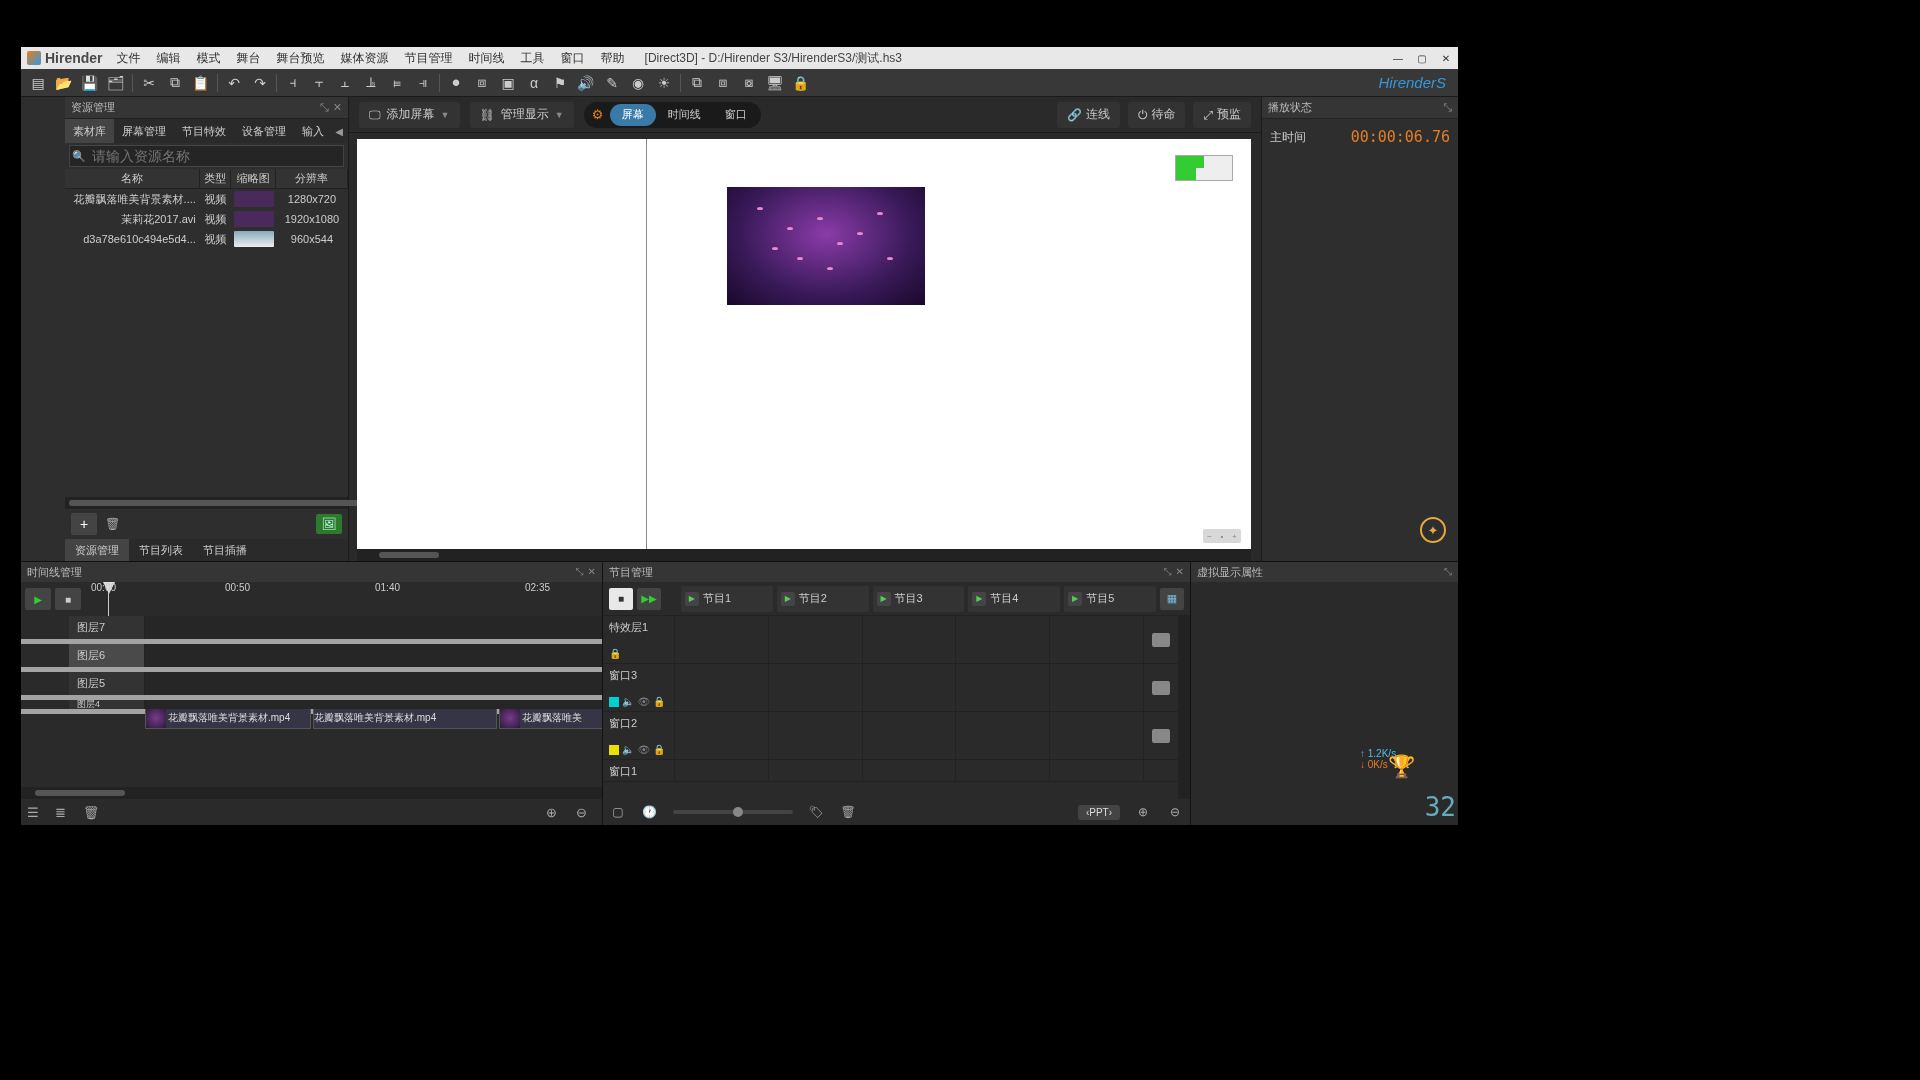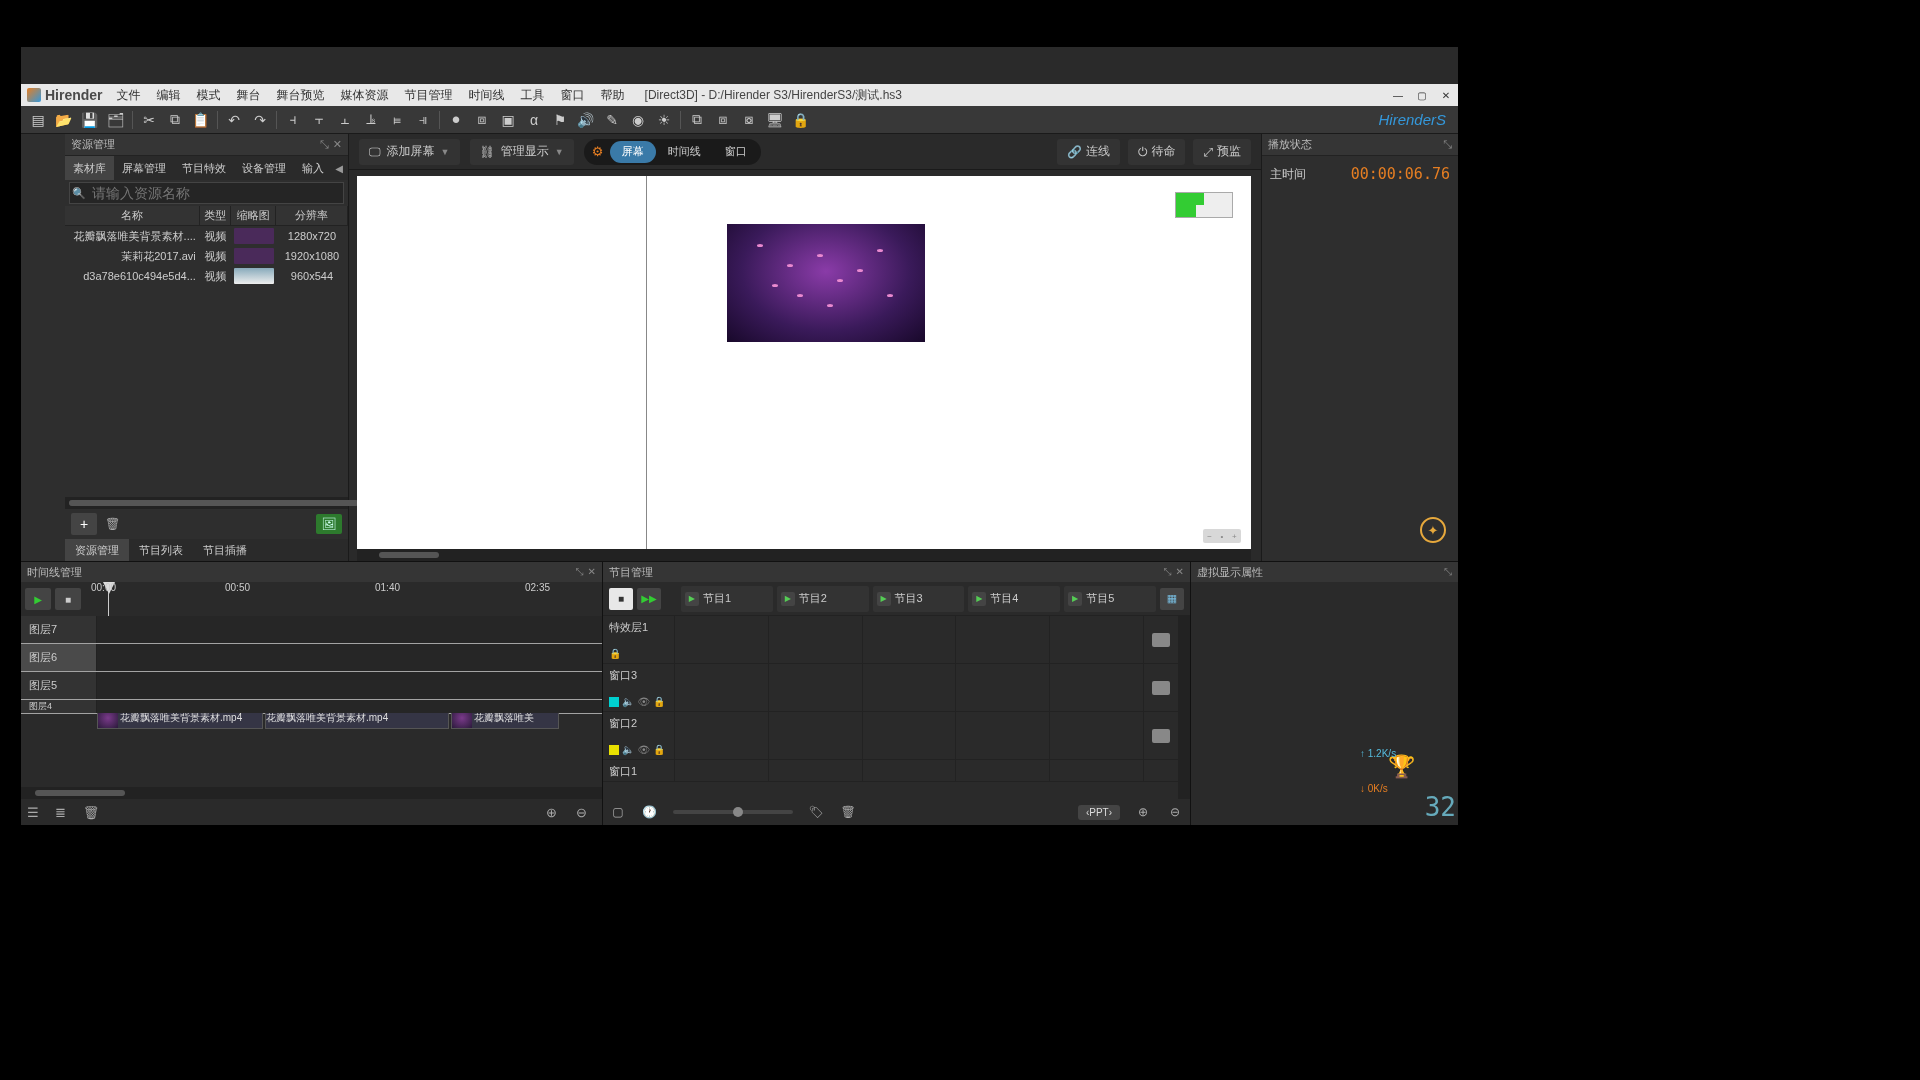--- a/index.html
+++ b/index.html
@@ -1,21 +1,21 @@
 <!DOCTYPE html>
 <html><head>
 <meta charset="utf-8">
 <style>
 * { margin: 0; padding: 0; box-sizing: border-box; font-family: "Microsoft YaHei", Arial, sans-serif; user-select: none; }
 body { background: #000; width: 1920px; height: 1080px; overflow: hidden; position: relative; }
 
 .app-window { position: absolute; top: 47px; left: 21px; width: 1437px; height: 778px; background: #2a2a2a; display: flex; flex-direction: column; }
 
 
-.title-bar { height: 22px; background: #e8e8e8; display: flex; align-items: center; font-size: 12px; color: #333; margin-top: 37px; }
+.title-bar { height: 22px; background: #e8e8e8; display: flex; align-items: center; font-size: 12px; color: #333; }
 .title-logo { display: flex; align-items: center; padding: 0 6px; font-weight: bold; color: #4a4a4a; font-size: 14px; }
 .title-logo::before { content: ""; display: inline-block; width: 14px; height: 14px; background: linear-gradient(135deg, #e67e22, #3498db); margin-right: 4px; border-radius: 2px; }
 .menu-item { padding: 0 8px; height: 100%; display: flex; align-items: center; cursor: pointer; }
 .title-path { margin-left: 12px; color: #444; }
 .win-controls { margin-left: auto; display: flex; }
 .win-btn { width: 24px; height: 22px; display: flex; align-items: center; justify-content: center; font-size: 10px; cursor: pointer; }
 
 
 .toolbar { height: 28px; background: #383838; display: flex; align-items: center; padding: 0 4px; border-bottom: 1px solid #1a1a1a; }
 .tool-btn { width: 26px; height: 24px; display: flex; align-items: center; justify-content: center; cursor: pointer; color: #ccc; font-size: 14px; border-radius: 2px; }
@@ -106,21 +106,21 @@
 .tl-ctrl-row { display: flex; height: 34px; }
 .tl-play-btns { display: flex; align-items: center; padding: 0 4px; gap: 4px; }
 .tl-pbtn { width: 26px; height: 22px; background: #444; color: #3c3; display: flex; align-items: center; justify-content: center; border-radius: 2px; cursor: pointer; font-size: 10px; }
 .tl-pbtn.stop { color: #ccc; }
 .tl-ruler { flex: 1; position: relative; color: #ccc; font-size: 10px; }
 .tl-ruler-label { position: absolute; top: 0; }
 .tl-playhead { position: absolute; left: 18px; top: 0; width: 12px; height: 12px; background: #ddd; clip-path: polygon(0 0, 100% 0, 50% 100%); }
 .tl-playhead-line { position: absolute; left: 23px; top: 10px; width: 1px; height: 122px; background: #ccc; }
 
 .tl-tracks { flex: 1; position: relative; overflow: hidden; }
-.tl-track { height: 28px; display: flex; border-bottom: 1px solid #a3a3a3; font-size: 11px; color: #ccc; }
+.tl-track { height: 28px; display: flex; border-bottom: 5px solid #a3a3a3; font-size: 11px; color: #ccc; padding-left: 48px; }
 .tl-track-label { width: 76px; display: flex; align-items: center; padding-left: 8px; background: #333; border-right: 1px solid #222; }
 .tl-track-label.sel { background: #4a4a4a; }
 .tl-track-body { flex: 1; position: relative; background: #262626; }
 .clip { position: absolute; top: 3px; height: 22px; background: #353545; border: 1px solid #555; display: flex; align-items: center; color: #ddd; font-size: 10px; overflow: hidden; margin-top: 32px; }
 .clip .clip-thumb { width: 20px; height: 100%; background: radial-gradient(#7a3a8a,#2a1a3a); margin-right: 2px; flex-shrink:0; }
 
 .tl-hscroll { height: 12px; background: #222; position: relative; }
 .tl-hscroll::after { content:""; position:absolute; left:14px; top:3px; height:6px; width:90px; background:#555; border-radius:3px; }
 .tl-footer { height: 26px; display: flex; align-items: center; padding: 0 6px; gap: 8px; color: #aaa; }
 .tl-ficon { width: 20px; font-size: 13px; cursor: pointer; }
@@ -153,21 +153,21 @@
 .pg-slider { width: 120px; height: 4px; background: #444; border-radius: 2px; position: relative; }
 .pg-slider::after { content:""; position:absolute; left:50%; top:-3px; width:10px; height:10px; background:#888; border-radius:50%; }
 .pg-ppt { margin-left: auto; padding: 2px 8px; background: #444; border-radius: 3px; font-size: 10px; color: #ddd; }
 
 
 .vd-panel { flex: 1; background: #2a2a2a; }
 
 
 .overlay-net { position: absolute; right: 470px; bottom: 272px; width: 90px; height: 60px; color: #ccc; font-size: 10px; pointer-events: none; }
 .net-up { color: #5bd; }
-.net-dn { color: #e67e22; margin-top: 24px; }
+.net-dn { color: #e67e22; }
 .overlay-trophy { position: absolute; right: 504px; bottom: 300px; font-size: 22px; color: #f5c542; }
 .overlay-cpu { position: absolute; right: 464px; bottom: 258px; font-size: 26px; color: #6ab; font-family: monospace; }
 
 </style>
 </head>
 <body>
 
 <div class="app-window">
 
   <div class="title-bar">

